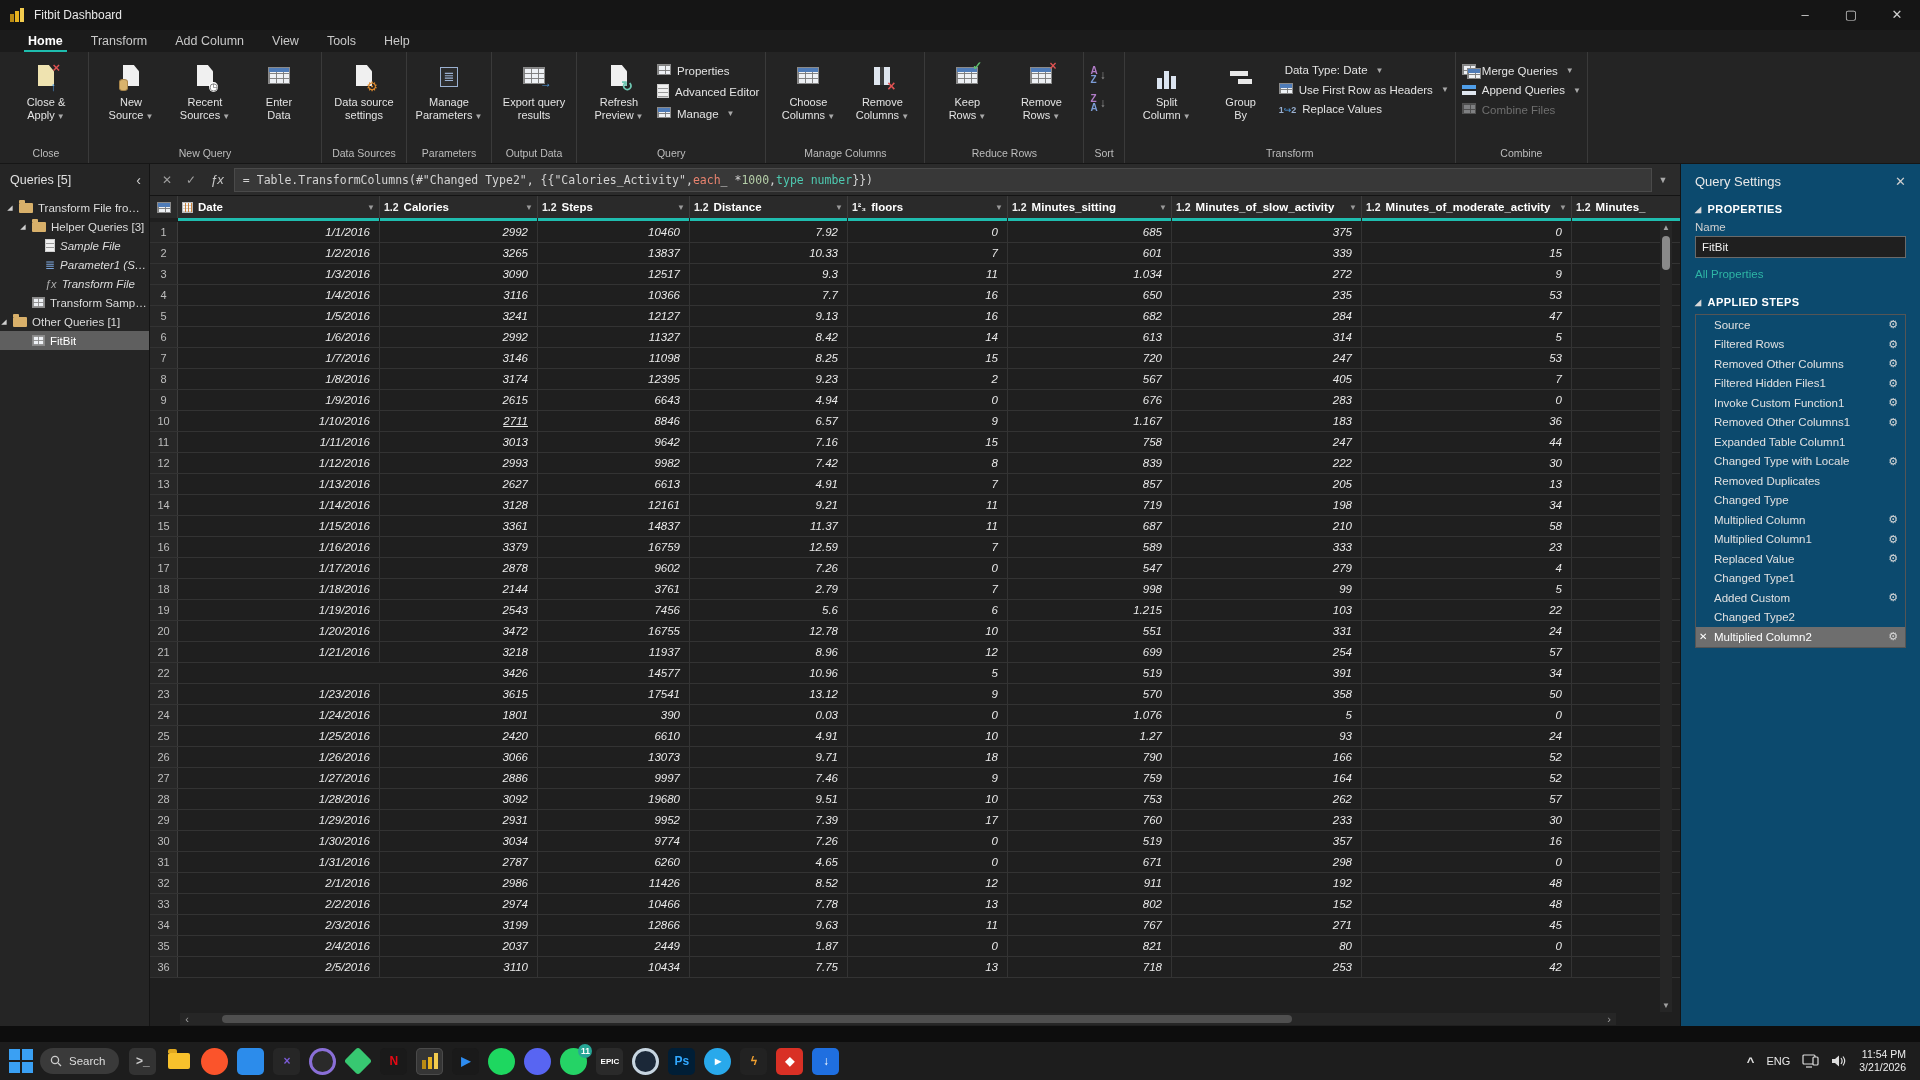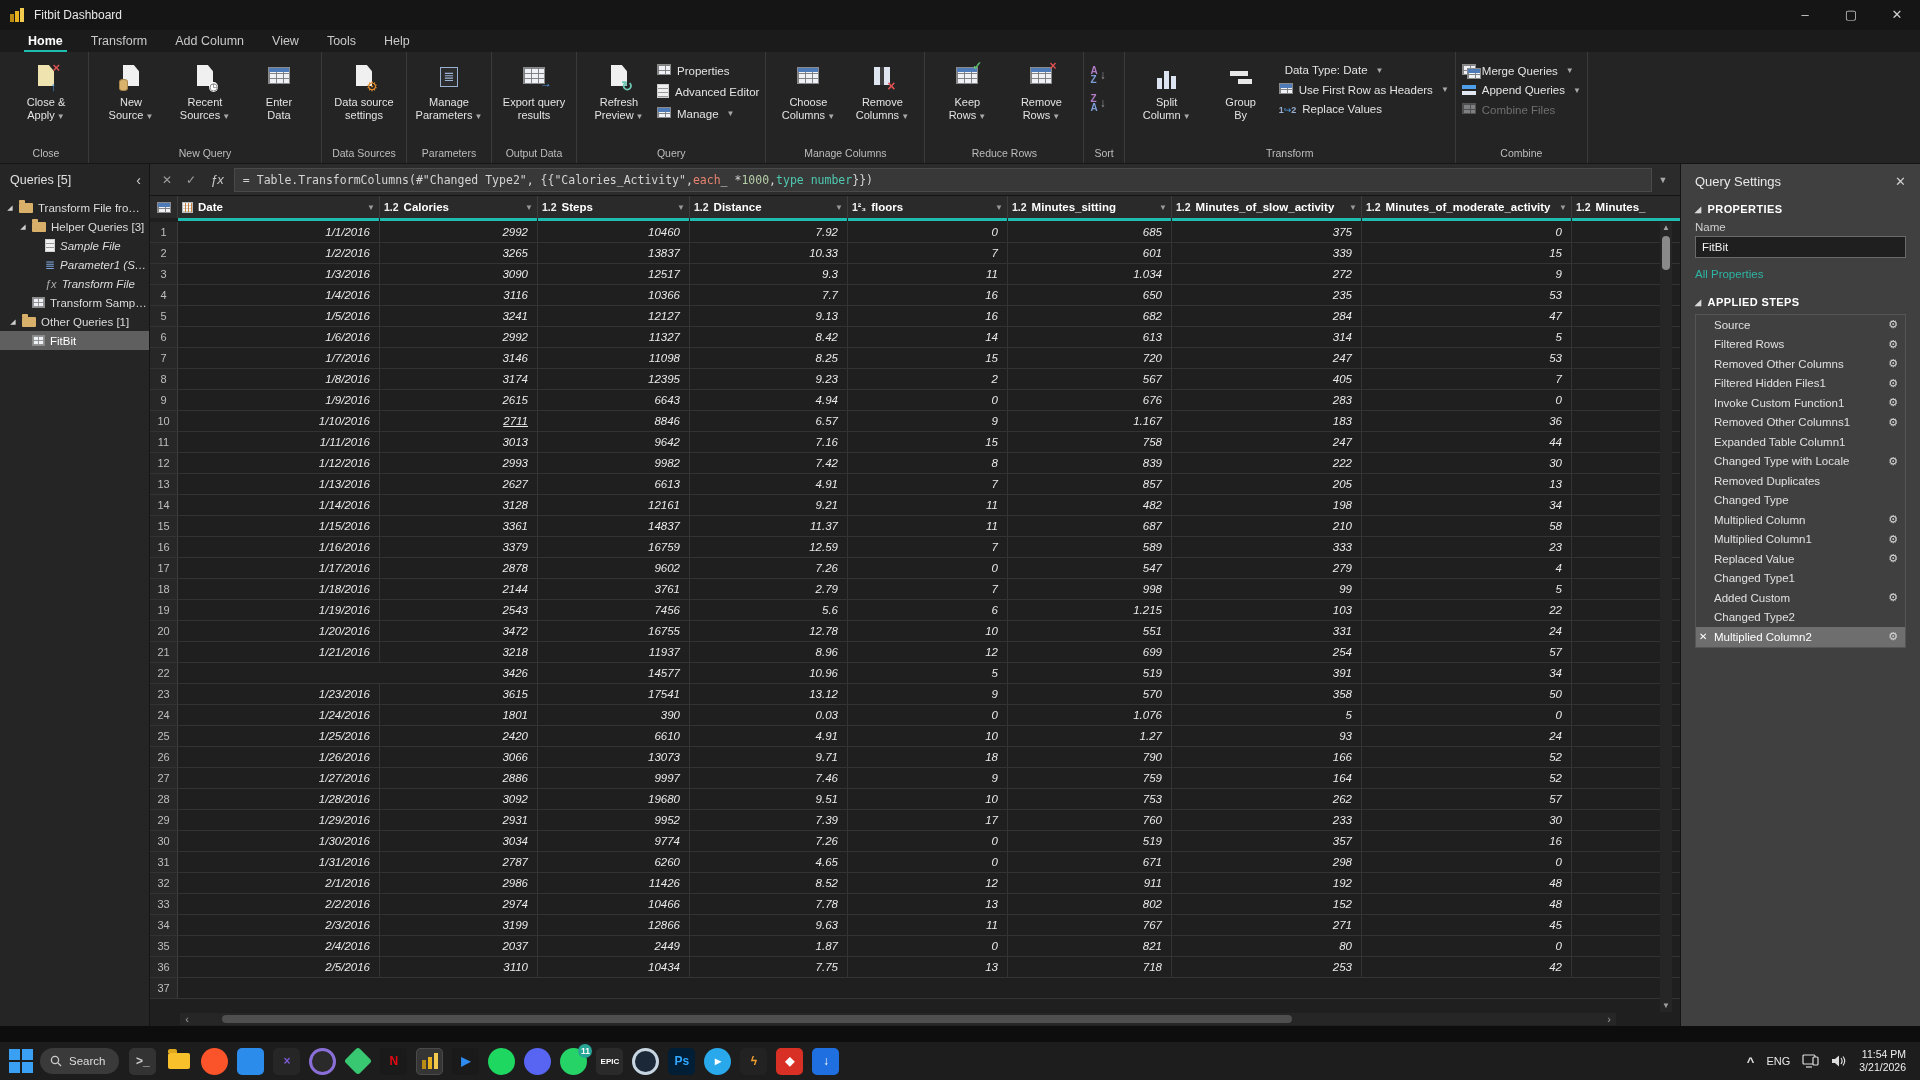--- a/index.html
+++ b/index.html
@@ -116,21 +116,21 @@
   .vscroll { position:absolute; top:26px; bottom:14px; right:8px; width:12px; background:#262626; display:flex; flex-direction:column; align-items:center;}
   .vscroll .arr { color:#a0a0a0; font-size:8px; height:12px; line-height:12px;}
   .vscroll .thumb { width:8px; height:34px; background:#8a8a8a; border-radius:4px; margin-top:2px;}
   .vscroll .sp { flex:1; }
   .hscroll { position:absolute; bottom:1px; left:30px; right:64px; height:12px; background:#262626; display:flex; align-items:center;}
   .hscroll .arr { color:#a0a0a0; font-size:11px; width:14px; text-align:center; line-height:12px;}
   .hscroll .track { flex:1; position:relative; height:8px;}
   .hscroll .thumb { position:absolute; left:2%; width:76%; top:0; height:8px; background:#4f4f4f; border-radius:4px;}
 
   
-  .settings { width:240px; flex:0 0 auto; background:#404040; border-left:1px solid #141414; padding:10px 14px; position:relative;}
+  .settings { width:240px; flex:0 0 auto; background:#0c4a6e; border-left:1px solid #141414; padding:10px 14px; position:relative;}
   .s-title-row { display:flex; justify-content:space-between; align-items:center; margin-bottom:14px;}
   .s-title { font-size:13px; color:#e8e8e8; }
   .s-close { color:#cfcfcf; font-size:13px; }
   .s-sec { display:flex; align-items:center; gap:6px; font-size:11px; font-weight:bold; color:#ffffff; letter-spacing:.4px; margin:10px 0 6px;}
   .s-sec .tri { color:#d8d8d8; font-size:8px; }
   .s-lbl { font-size:11.5px; color:#d0d0d0; margin:4px 0 3px; }
   .s-input { width:100%; height:22px; background:#1f1f1f; border:1px solid #6a6a6a; color:#f0f0f0; font-size:11.5px; padding:0 6px;
      font-family:"Liberation Sans", sans-serif;}
   .s-link { color:#2eb5a5; font-size:11.5px; margin:10px 0 4px; }
   .steps { border:1px solid #555555; margin-top:4px; }
@@ -452,21 +452,21 @@
           <div class="q-item" style="padding-left: 32px;">
             <span class="tw"></span>
             <span class="qfx">ƒx</span>
             <span class="lbl it">Transform File</span>
           </div>
           <div class="q-item" style="padding-left: 19px;">
             <span class="tw"></span>
             <span class="qtbl"></span>
             <span class="lbl">Transform Sample File</span>
           </div>
-          <div class="q-item" style="padding-left: 9px;">
+          <div class="q-item" style="padding-left: 0;">
             <span class="tw">◢</span>
             <span class="fold"></span>
             <span class="lbl">Other Queries [1]</span>
           </div>
           <div class="q-item selected" style="padding-left: 19px;">
             <span class="tw"></span>
             <span class="qtbl"></span>
             <span class="lbl">FitBit</span>
           </div>
         </div>
@@ -710,21 +710,21 @@
               <div class="dcell" style="width: 210px;">13</div>
               <div class="dcell" style="width: 400px;"></div>
             </div>
             <div class="drow">
               <div class="rnum" style="width: 28px;">14</div>
               <div class="dcell" style="width: 202px;">1/14/2016</div>
               <div class="dcell" style="width: 158px;">3128</div>
               <div class="dcell" style="width: 152px;">12161</div>
               <div class="dcell" style="width: 158px;">9.21</div>
               <div class="dcell" style="width: 160px;">11</div>
-              <div class="dcell" style="width: 164px;">482</div>
+              <div class="dcell" style="width: 164px;">719</div>
               <div class="dcell" style="width: 190px;">198</div>
               <div class="dcell" style="width: 210px;">34</div>
               <div class="dcell" style="width: 400px;"></div>
             </div>
             <div class="drow">
               <div class="rnum" style="width: 28px;">15</div>
               <div class="dcell" style="width: 202px;">1/15/2016</div>
               <div class="dcell" style="width: 158px;">3361</div>
               <div class="dcell" style="width: 152px;">14837</div>
               <div class="dcell" style="width: 158px;">11.37</div>
@@ -978,23 +978,20 @@
               <div class="rnum" style="width: 28px;">36</div>
               <div class="dcell" style="width: 202px;">2/5/2016</div>
               <div class="dcell" style="width: 158px;">3110</div>
               <div class="dcell" style="width: 152px;">10434</div>
               <div class="dcell" style="width: 158px;">7.75</div>
               <div class="dcell" style="width: 160px;">13</div>
               <div class="dcell" style="width: 164px;">718</div>
               <div class="dcell" style="width: 190px;">253</div>
               <div class="dcell" style="width: 210px;">42</div>
               <div class="dcell" style="width: 400px;"></div>
-            </div>
-            <div class="drow">
-              <div class="rnum" style="width: 28px;">37</div>
             </div>
           </div>
         <div class="vscroll">
           <span class="arr">▲</span>
           <span class="thumb"></span>
           <span class="sp"></span>
           <span class="arr">▼</span>
         </div>
         <div class="hscroll">
           <span class="arr">‹</span>

